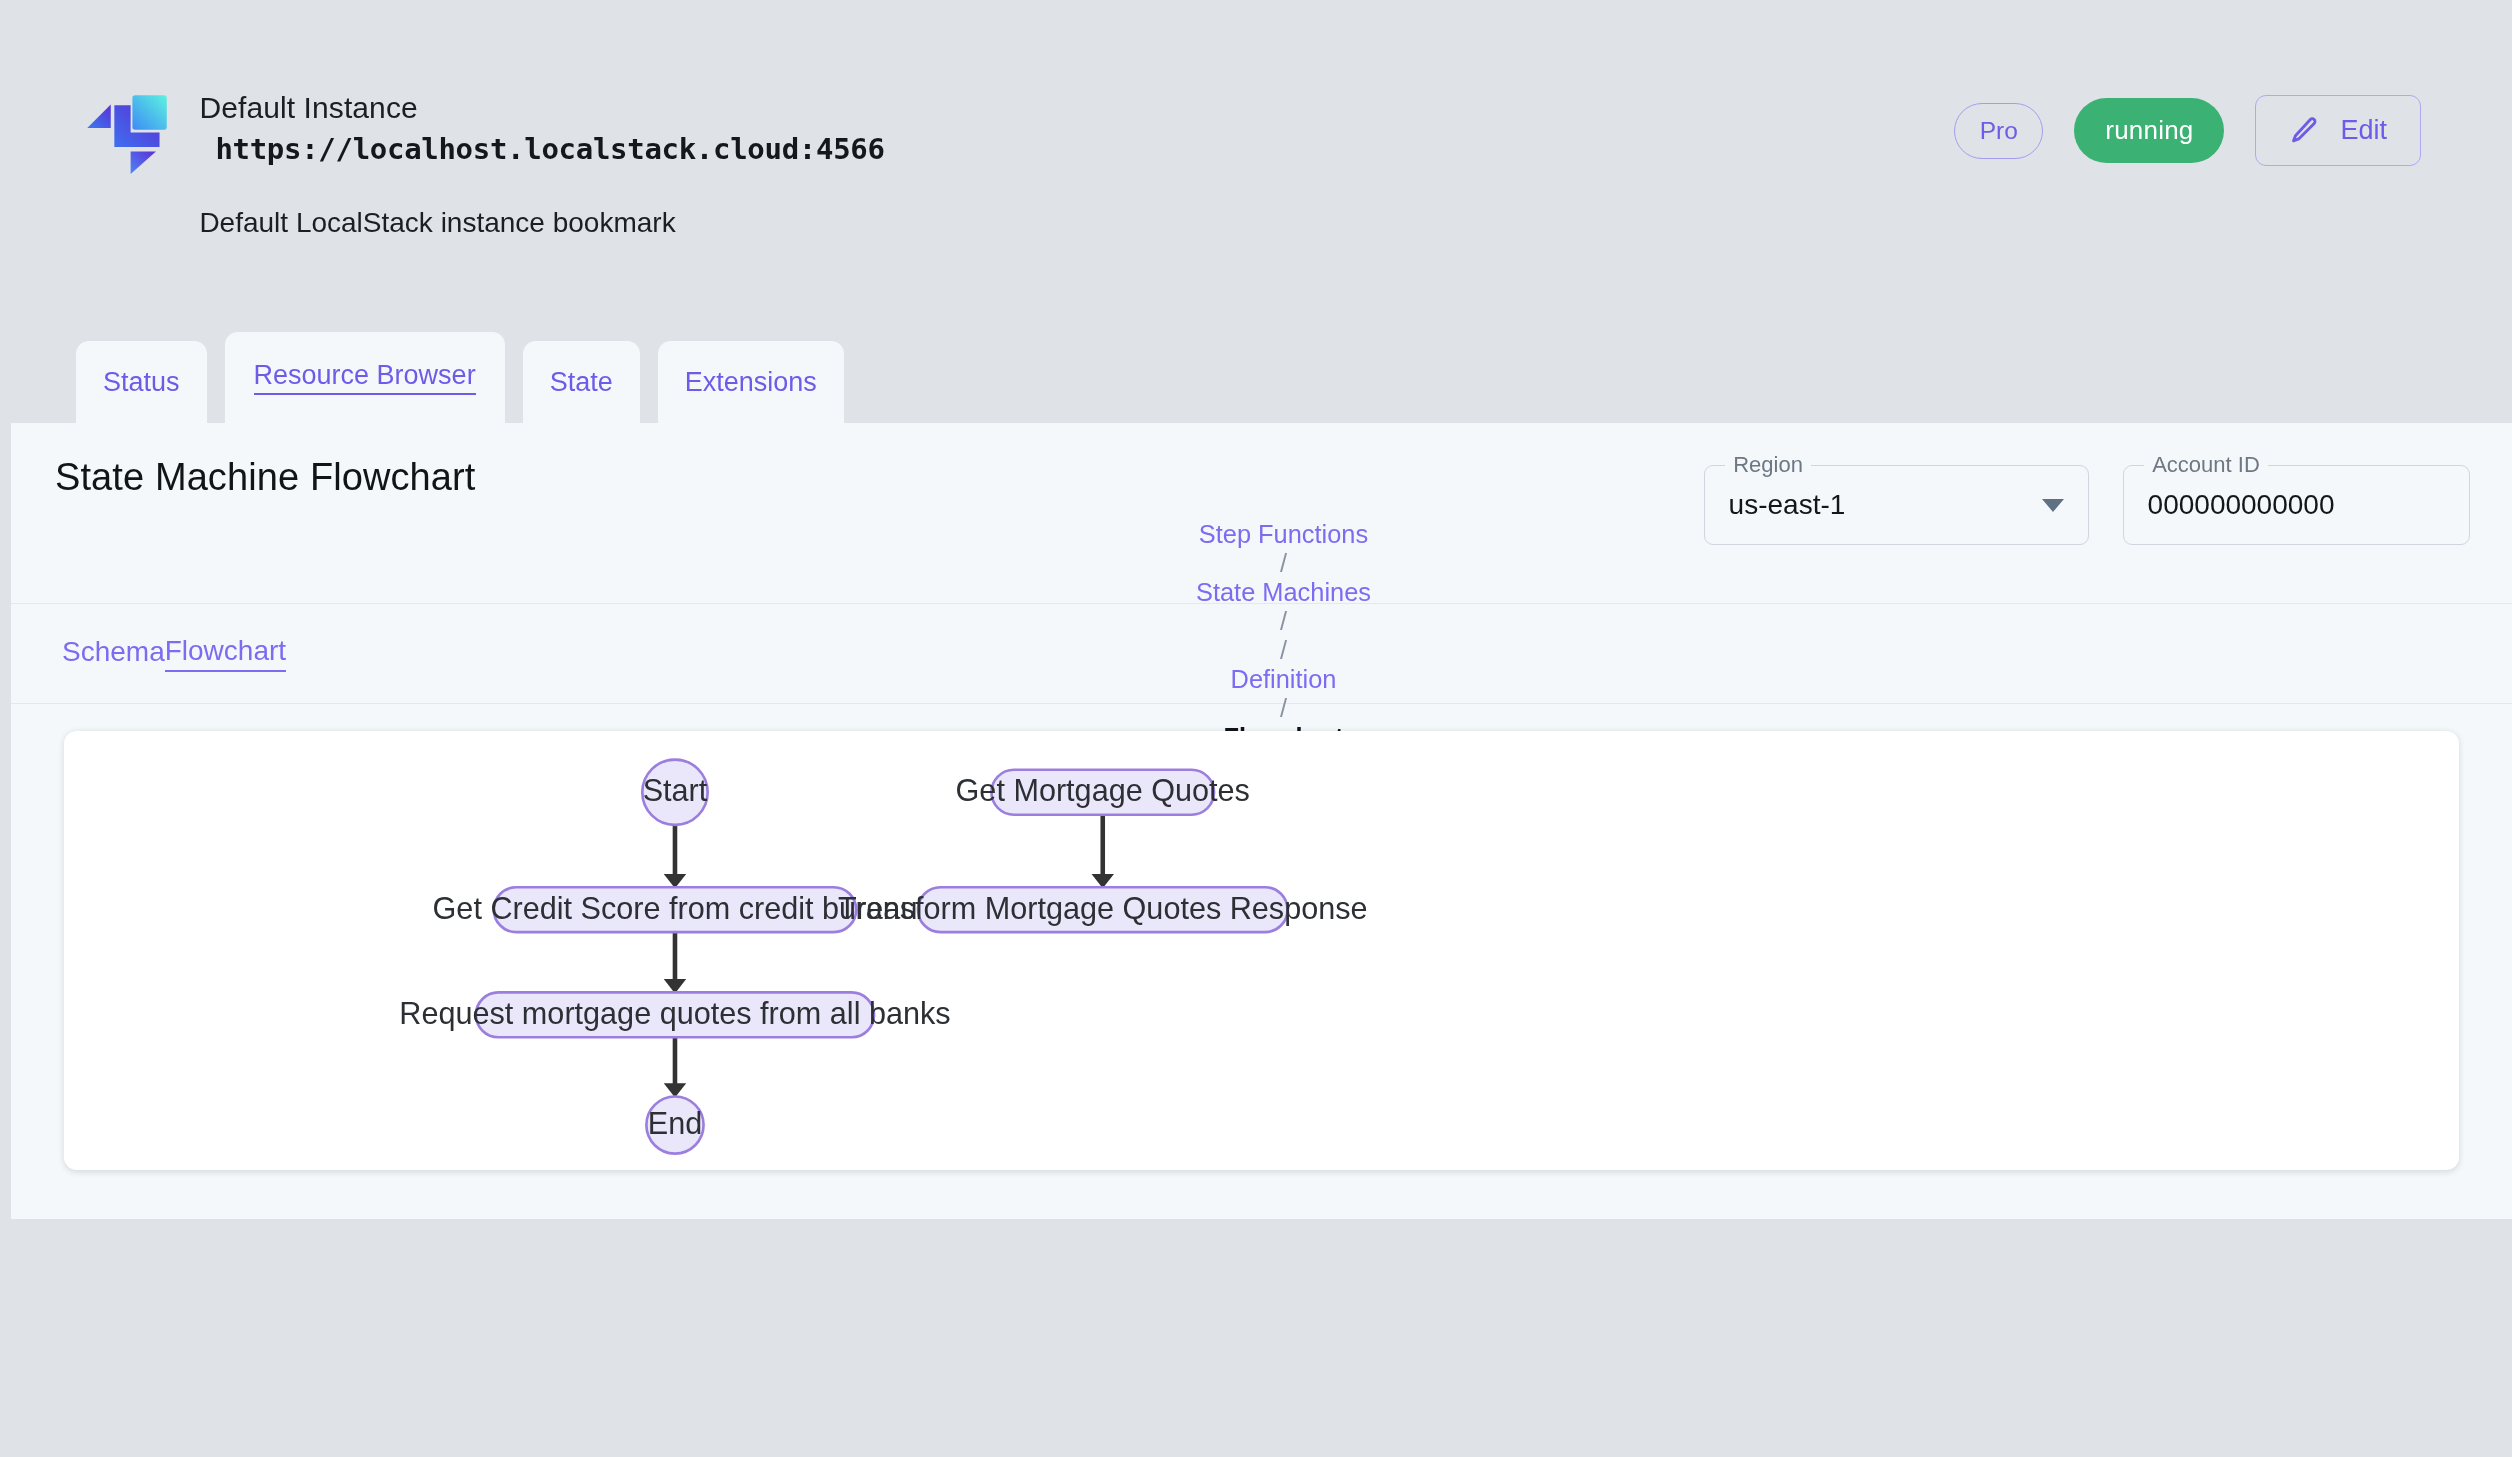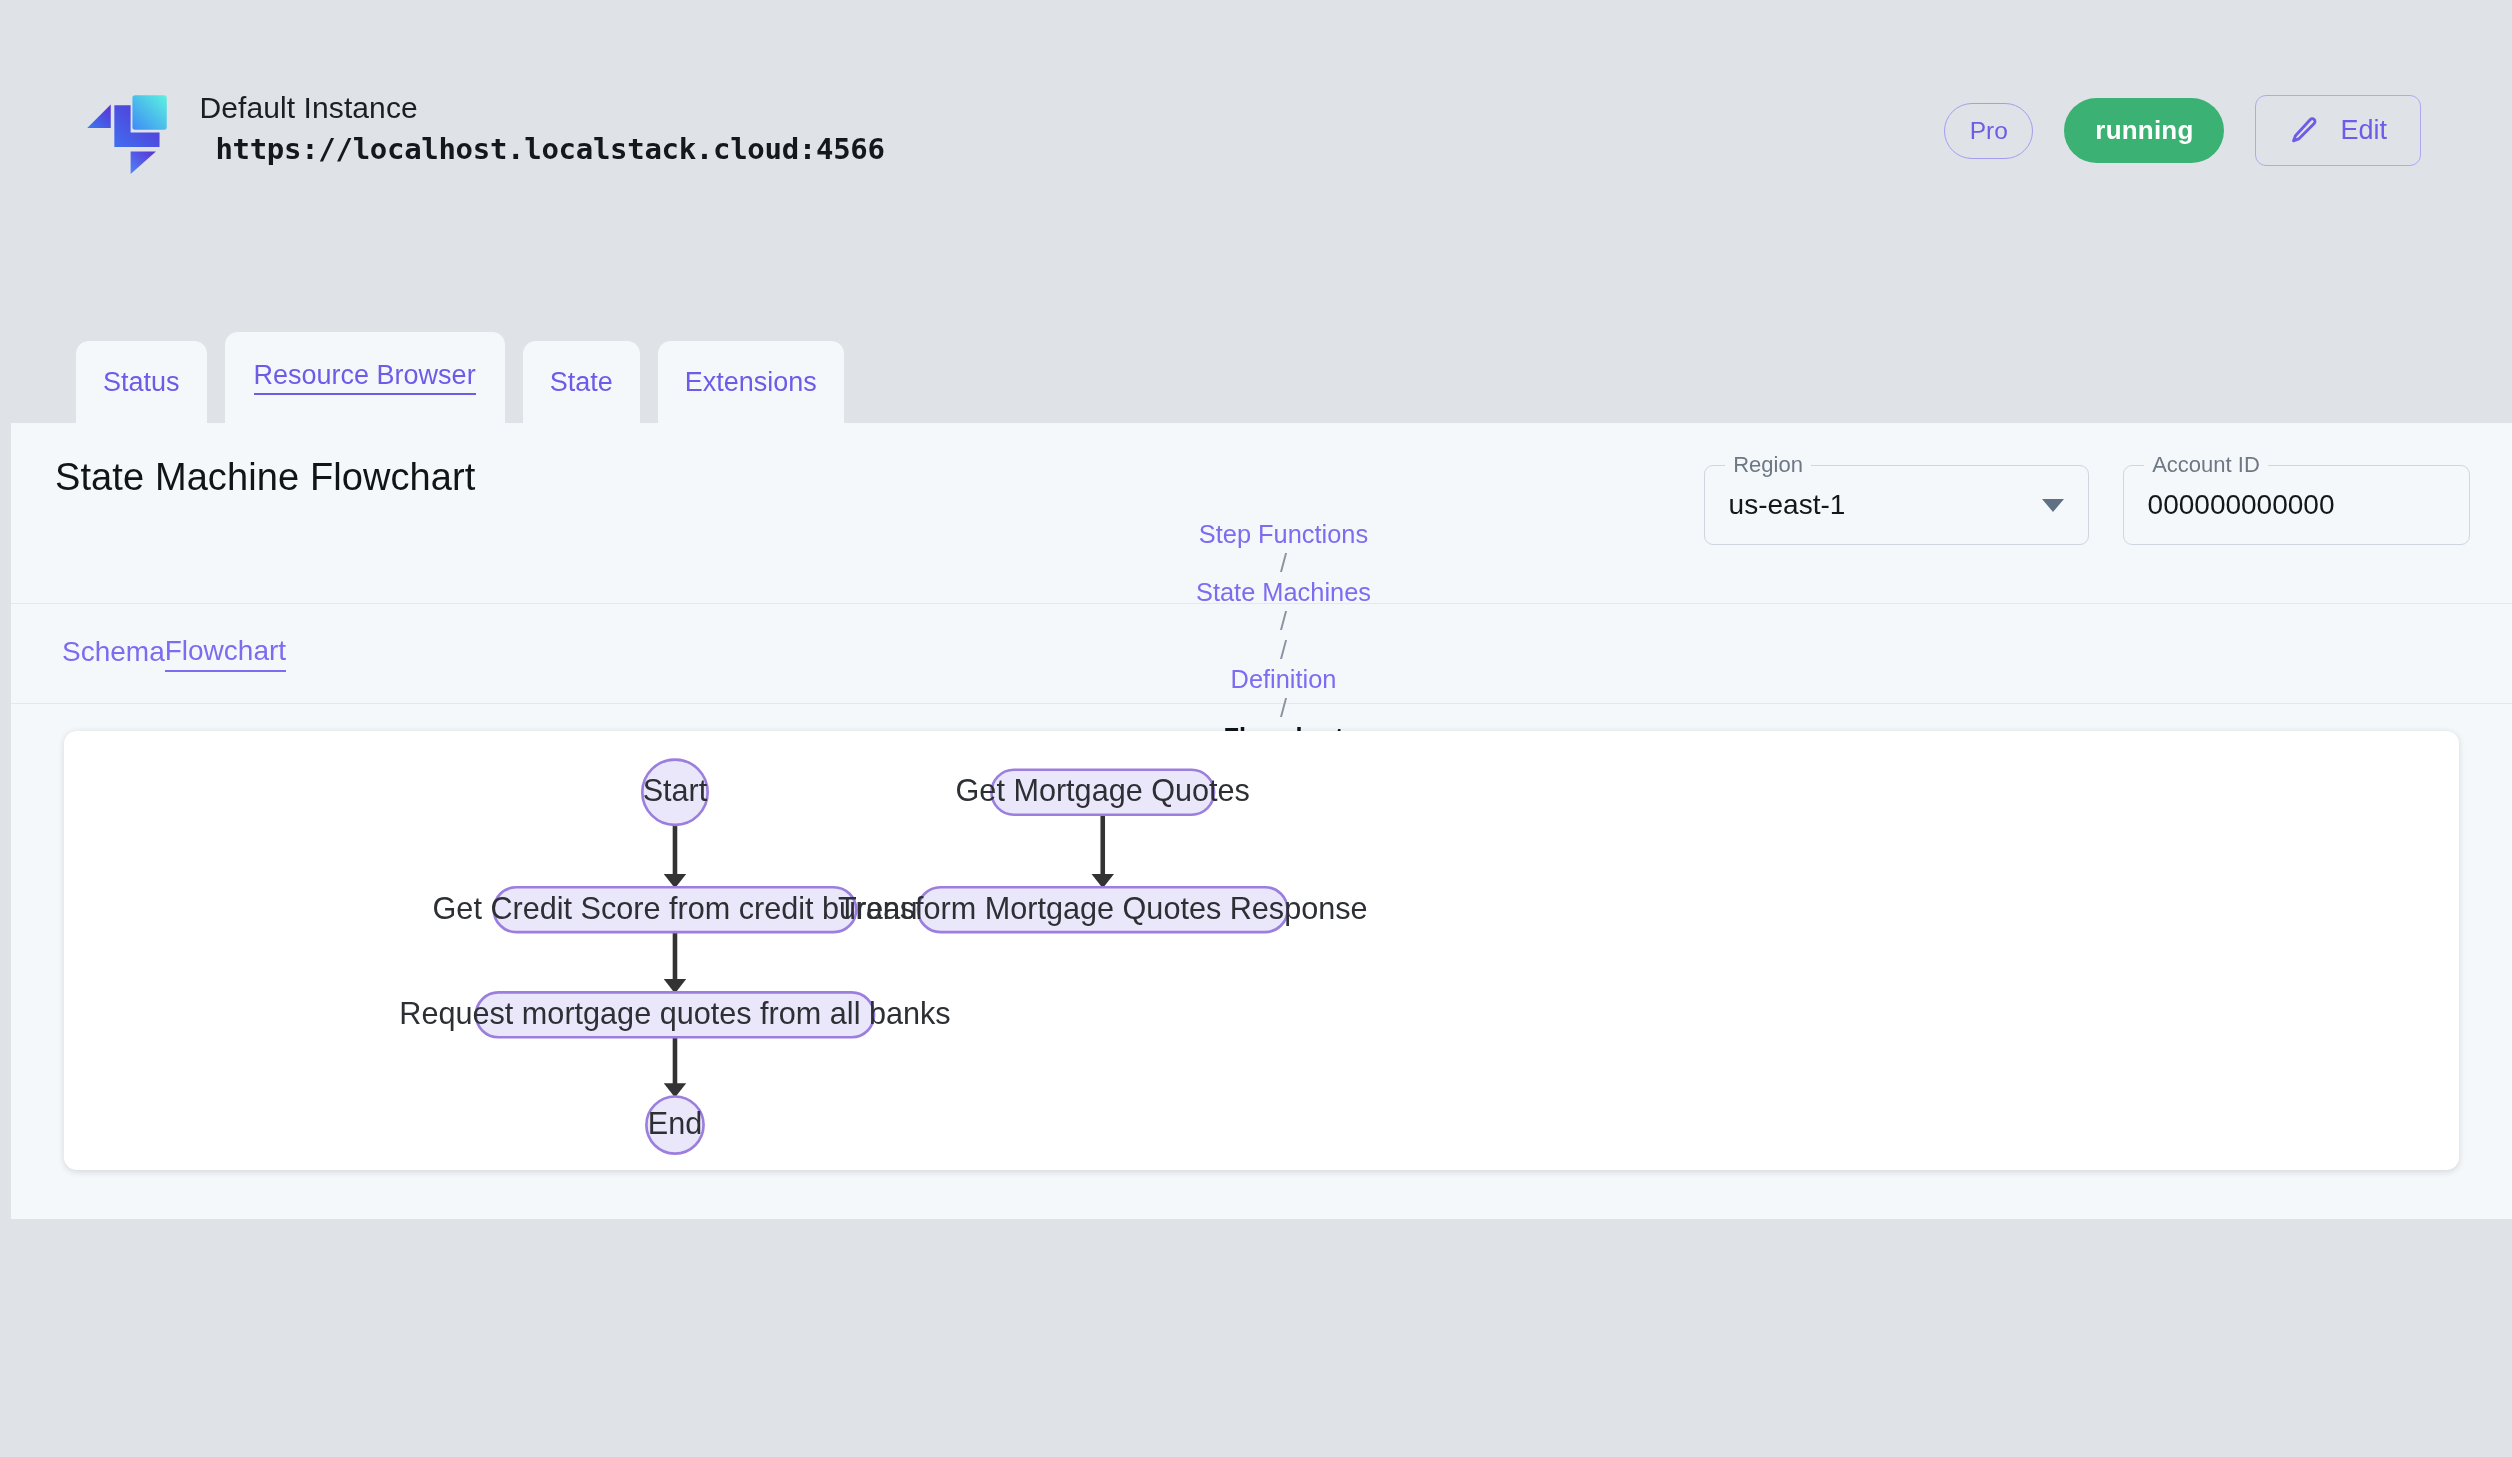--- a/index.html
+++ b/index.html
@@ -90,21 +90,20 @@
     height: 65px;
     padding: 0 31px;
     border-radius: 33px;
     background: #3bb273;
     color: #ffffff;
     font-size: 26px;
     display: flex;
     align-items: center;
     justify-content: center;
     letter-spacing: 0.2px;
-    font-weight: bold;
   }
 
   .edit-button {
     height: 71px;
     padding: 0 33px;
     border: 1.6px solid #b3a7f4;
     border-radius: 11px;
     background: transparent;
     color: #6c5ce7;
     font-size: 27px;
@@ -335,20 +334,21 @@
         </defs>
         <path d="M8 53 L34 27 L34 53 Z" fill="url(#lsg1)"></path>
         <rect x="58" y="17" width="38" height="38" rx="3" fill="url(#lsg2)"></rect>
         <path d="M38 28 L56 28 L56 58 L88 58 L88 74 L38 74 Z" fill="url(#lsg3)"></path>
         <path d="M56 79 L84 79 L56 104 Z" fill="url(#lsg4)"></path>
       </svg>
     </span>
     <div id="instance-text">
       <div id="instance-name">Default Instance</div>
       <div id="instance-endpoint">https://localhost.localstack.cloud:4566</div>
+      <div id="instance-desc">Default LocalStack instance bookmark</div>
     </div>
   </div>
 
   <div id="header-actions">
     <div class="pro-chip">Pro</div>
     <div class="running-chip">running</div>
     <div class="edit-button">
       <span>
         <svg width="31" height="31" viewBox="0 0 24 24" fill="none" stroke="#6c5ce7" stroke-width="2.2" stroke-linecap="round" stroke-linejoin="round">
           <path d="M16.5 3.5a2.12 2.12 0 0 1 3 3L7.5 18.5 3.5 20l1.5-4z"></path>

